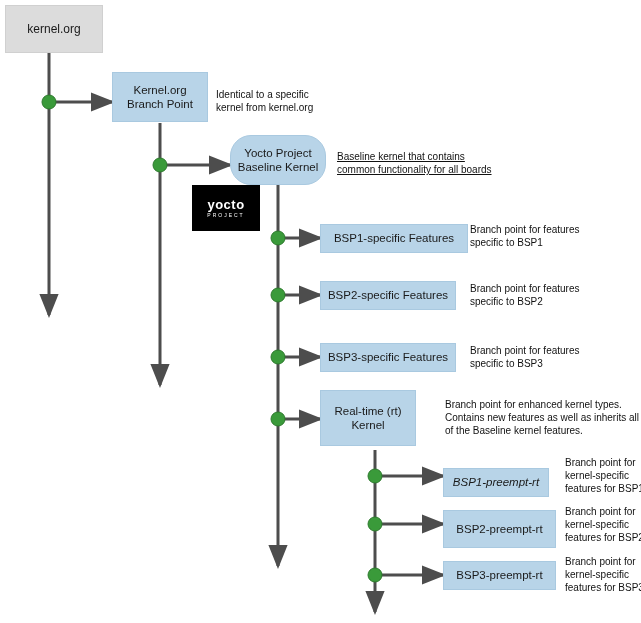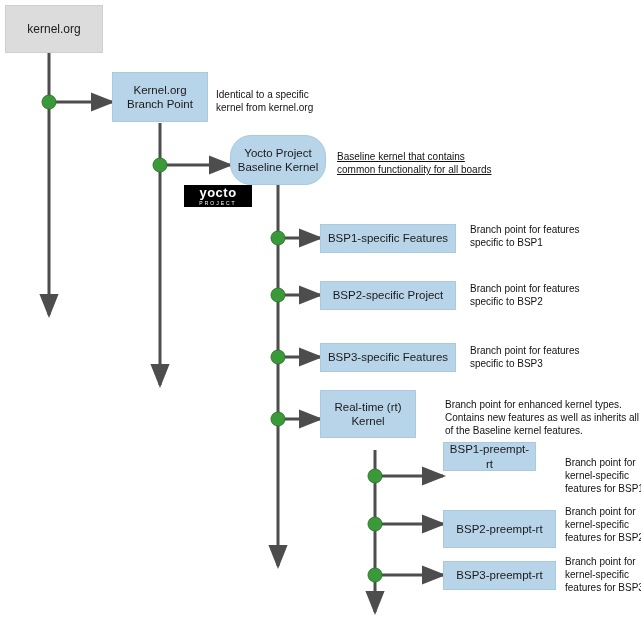--- a/index.html
+++ b/index.html
@@ -125,35 +125,35 @@
   </svg>
 
   <div class="box kernel-org-box" style="left:5px; top:5px; width:98px; height:48px;">kernel.org</div>
 
   <div class="box" style="left:112px; top:72px; width:96px; height:50px;">Kernel.org
 Branch Point</div>
 
   <div class="box" style="left:230px; top:135px; width:96px; height:50px;border-radius:21px;">Yocto Project
 Baseline Kernel</div>
 
-  <div class="logo" style="left:184px; top:185px; width:68px; height:22px;text-decoration:underline;">
+  <div class="logo" style="left:192px; top:185px; width:68px; height:46px;text-decoration:underline;">
     <span class="logo-main">yocto</span>
     <span class="logo-sub">PROJECT</span>
   </div>
 
-  <div class="box" style="left:320px; top:224px; width:136px; height:29px;">BSP1-specific Features</div>
+  <div class="box" style="left:320px; top:224px; width:148px; height:29px;">BSP1-specific Features</div>
 
-  <div class="box" style="left:320px; top:281px; width:136px; height:29px;">BSP2-specific Project</div>
+  <div class="box" style="left:320px; top:281px; width:136px; height:29px;">BSP2-specific Features</div>
 
   <div class="box" style="left:320px; top:343px; width:136px; height:29px;">BSP3-specific Features</div>
 
-  <div class="box" style="left:320px; top:390px; width:96px; height:48px;">Real-time (rt)
+  <div class="box" style="left:320px; top:390px; width:96px; height:56px;">Real-time (rt)
 Kernel</div>
 
-  <div class="box" style="left:443px; top:442px; width:93px; height:29px;">BSP1-preempt-rt</div>
+  <div class="box" style="left:443px; top:468px; width:106px; height:29px;font-style:italic;">BSP1-preempt-rt</div>
 
   <div class="box" style="left:443px; top:510px; width:113px; height:38px;">BSP2-preempt-rt</div>
 
   <div class="box" style="left:443px; top:561px; width:113px; height:29px;">BSP3-preempt-rt</div>
 
   <div class="annot" style="left:216px; top:88px; width:130px;">Identical to a specific
 kernel from kernel.org</div>
 
   <div class="annot" style="left:337px; top:150px; width:180px;text-decoration:underline;">Baseline kernel that contains
 common functionality for all boards</div>

